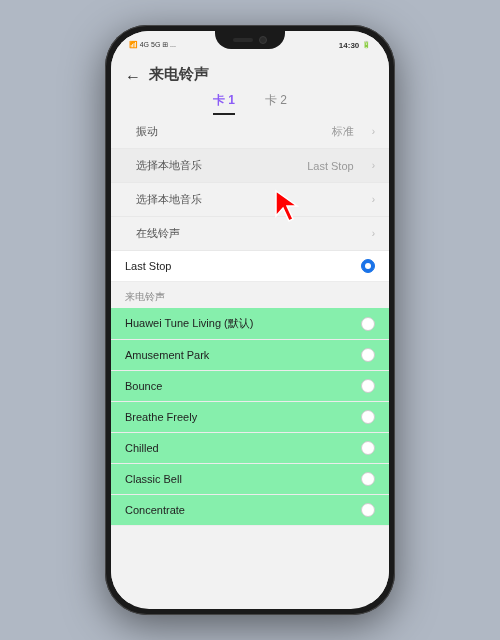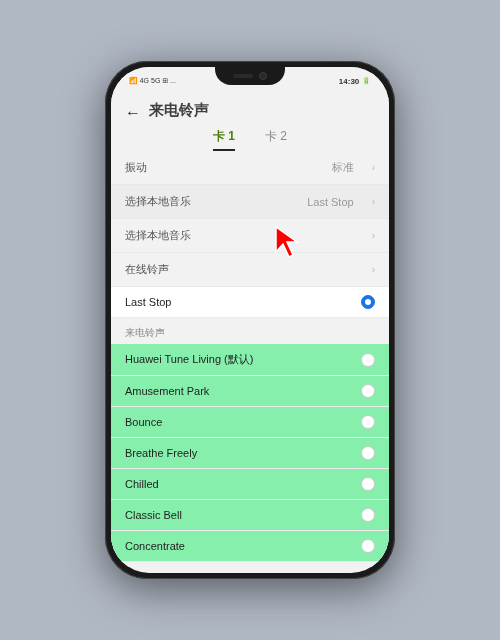--- a/index.html
+++ b/index.html
@@ -9,21 +9,21 @@
       background: #b0b8c4;
       display: flex;
       align-items: center;
       justify-content: center;
       font-family: -apple-system, 'Helvetica Neue', Arial, sans-serif;
       overflow: hidden;
     }
 
     .phone-outer {
       width: 290px;
-      height: 518px;
+      height: 590px;
       background: #1a1a1a;
       border-radius: 42px;
       padding: 6px;
       box-shadow: 0 10px 40px rgba(0,0,0,0.5), inset 0 0 0 1px #444;
       position: relative;
     }
 
     .phone-inner {
       width: 100%;
       height: 100%;
@@ -123,21 +123,21 @@
     }
 
     .tab {
       font-size: 12px;
       color: #888;
       padding-bottom: 4px;
       cursor: pointer;
     }
 
     .tab.active {
-      color: #4d7c0f;
+      color: #8b5cf6;
       font-weight: 600;
       border-bottom: 2px solid #222;
     }
 
     
     .content {
       background: #f2f2f2;
       overflow-y: auto;
       height: calc(100% - 90px);
     }
@@ -147,20 +147,21 @@
       align-items: center;
       justify-content: space-between;
       padding: 9px 14px;
       background: #f2f2f2;
       border-bottom: 1px solid #e8e8e8;
     }
 
     .section-row-label {
       font-size: 11px;
       color: #555;
+      margin-left: 11px;
     }
 
     .section-row-value {
       font-size: 11px;
       color: #999;
       display: flex;
       align-items: center;
       gap: 18px;
     }
 

